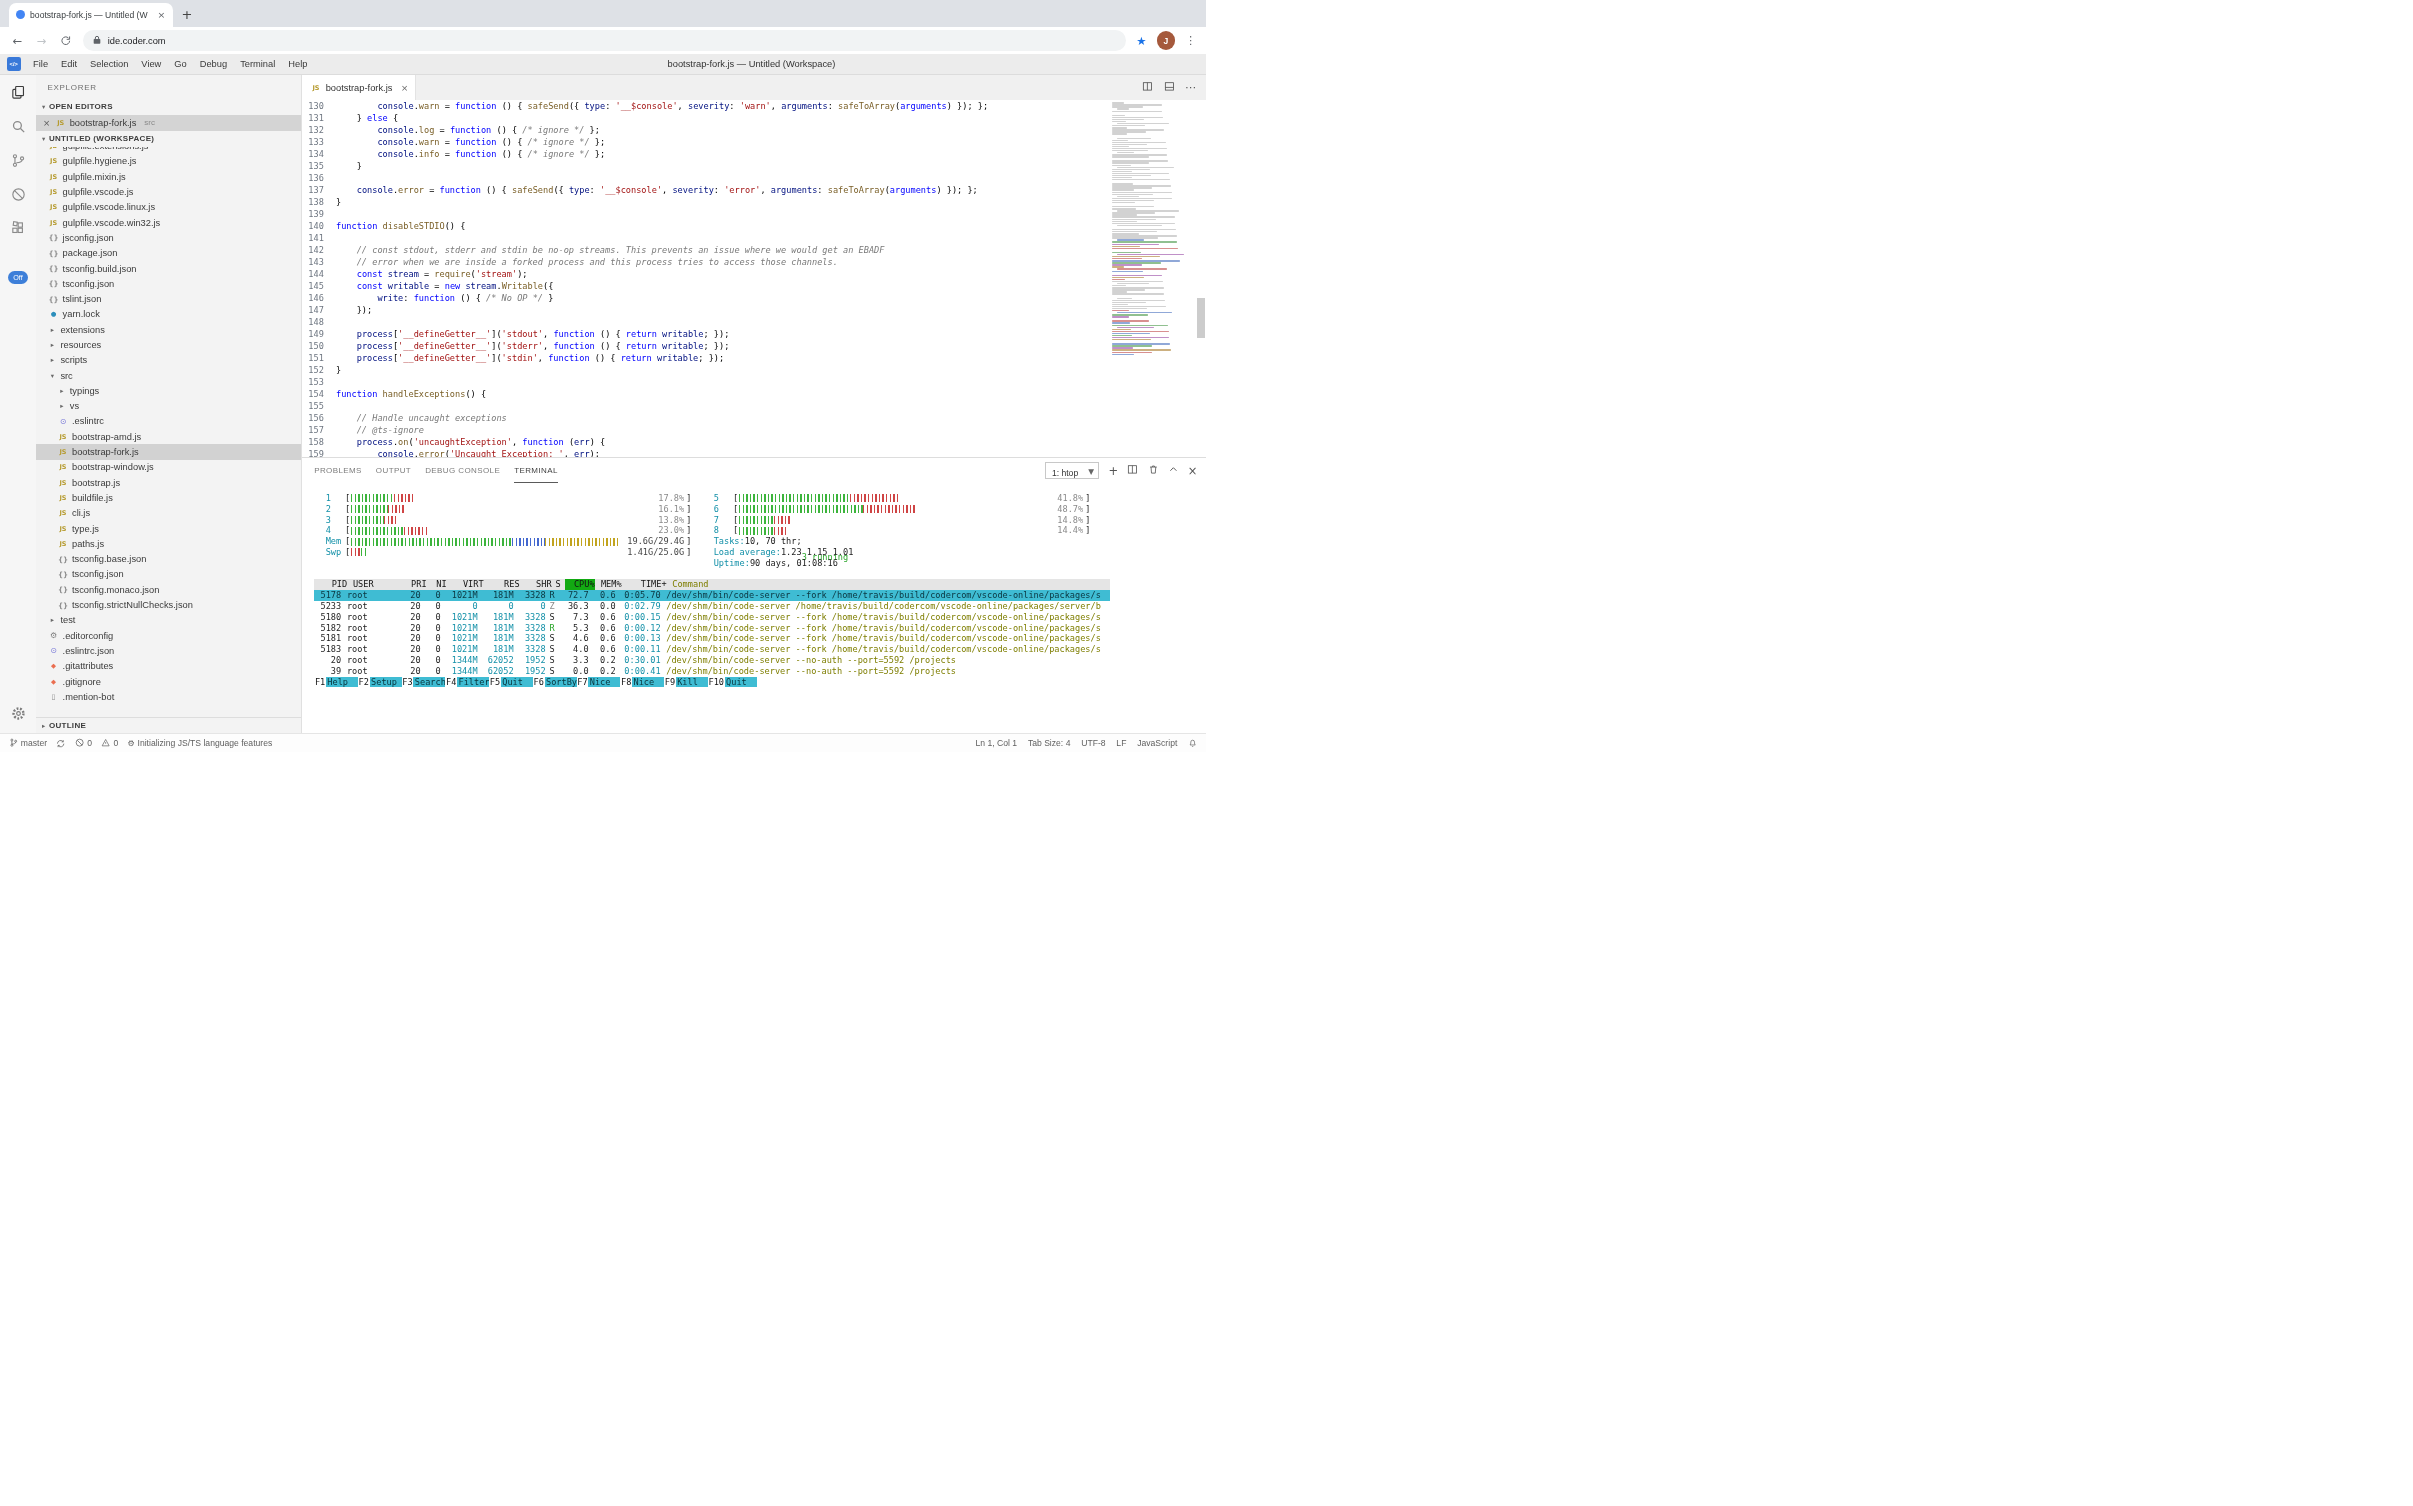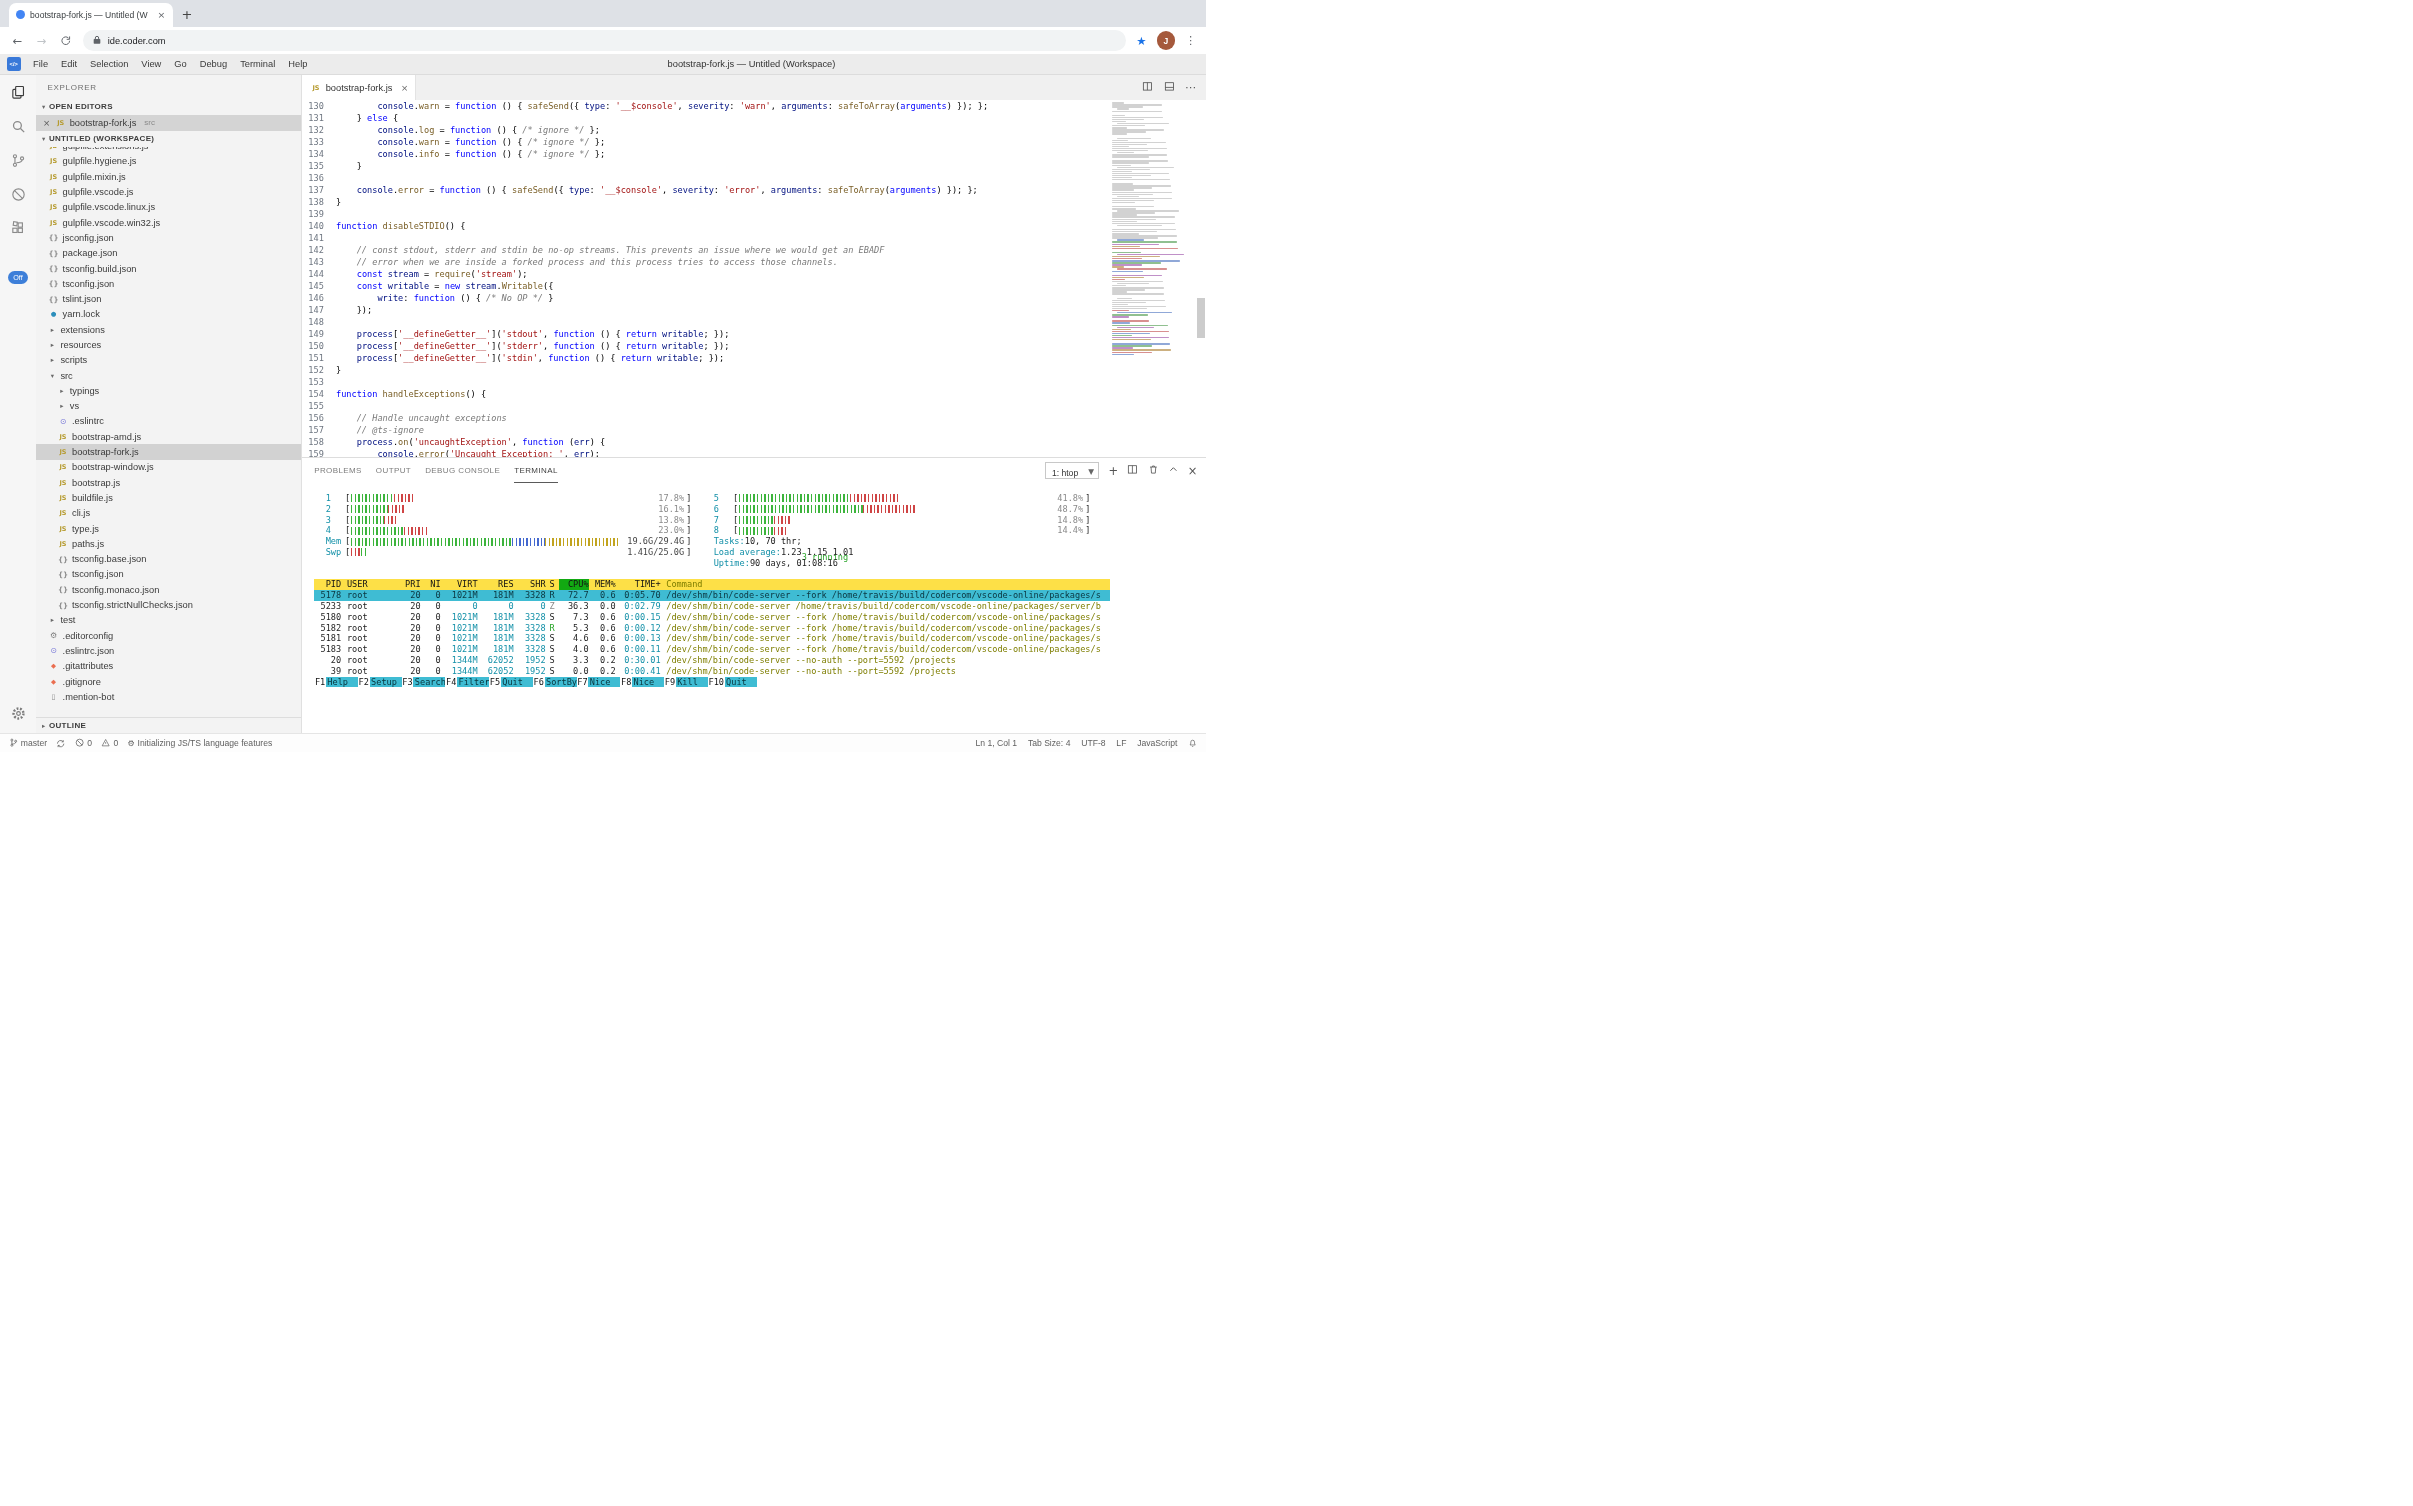--- a/index.html
+++ b/index.html
@@ -104,21 +104,21 @@
   .seg-r { background:repeating-linear-gradient(90deg,#cf4444 0 1.4px,rgba(0,0,0,0) 1.4px 3.6px); }
   .seg-b { background:repeating-linear-gradient(90deg,#4468cf 0 1.4px,rgba(0,0,0,0) 1.4px 3.6px); }
   .seg-y { background:repeating-linear-gradient(90deg,#c2a41e 0 1.4px,rgba(0,0,0,0) 1.4px 3.6px); }
   .m-pct { position:absolute; right:1.4px; top:0; color:#8a8a8a; }
   .m-text { position:absolute; right:1.4px; top:0; color:#444; }
   .ht-lbl { color:#1390a8; } .ht-val { color:#222; } .ht-grn { color:#2aa52a;margin-top:32px; }
   .m-blank { height:10.8px; }
 
   .htable { width:796px; }
   .hrow { display:flex; height:10.8px; line-height:10.8px; white-space:pre; }
-  .hrow.header { background:#fde047; color:#131313; }
+  .hrow.header { background:#e5e5e5; color:#131313;padding-left:6px; }
   .hrow.header .sorted { background:#12a912; }
   .hrow.sel { background:#3fbcd3; }
   .hrow.sel .hc { color:#0b3640 !important; }
   .hc { flex:none; overflow:hidden; }
   .hc.cmd { flex:1; padding-left:5.7px; color:#7e7e00; }
   .hc.teal { color:#1390a8; }
   .hc.st-R { color:#2aa52a; } .hc.st-Z { color:#8a8a8a; }
   .al-r { text-align:right; } .al-l { text-align:left; padding-left:5.7px; } .al-c { text-align:center; }
   .fkeys { display:flex; height:10.8px; line-height:10.8px; }
   .fk { display:flex; }

